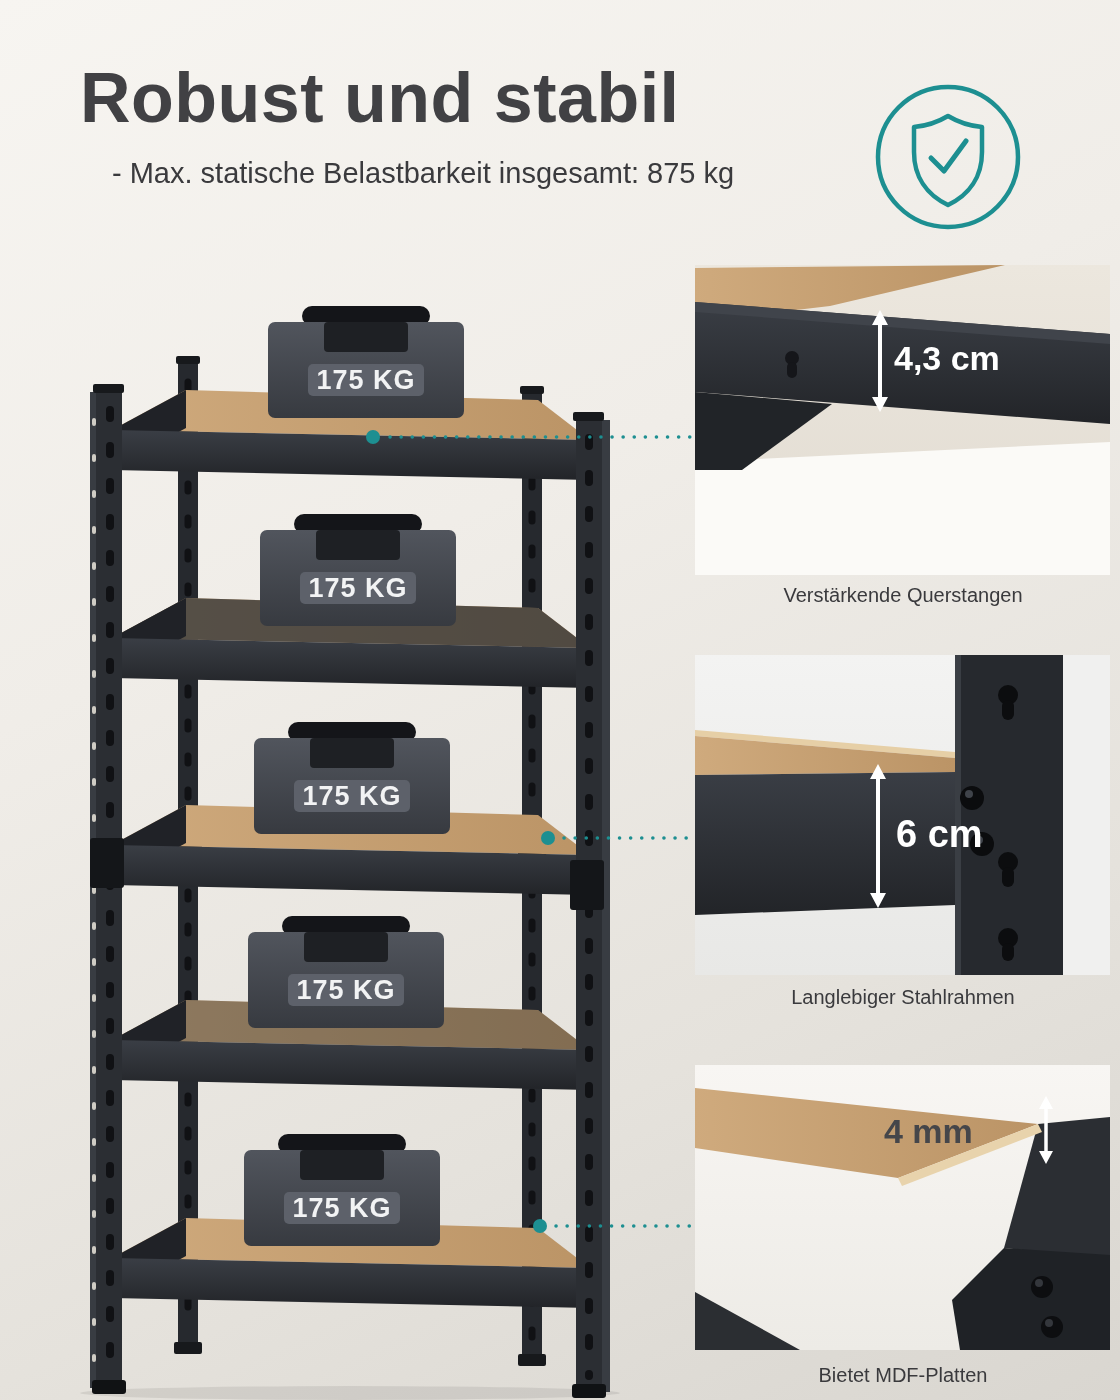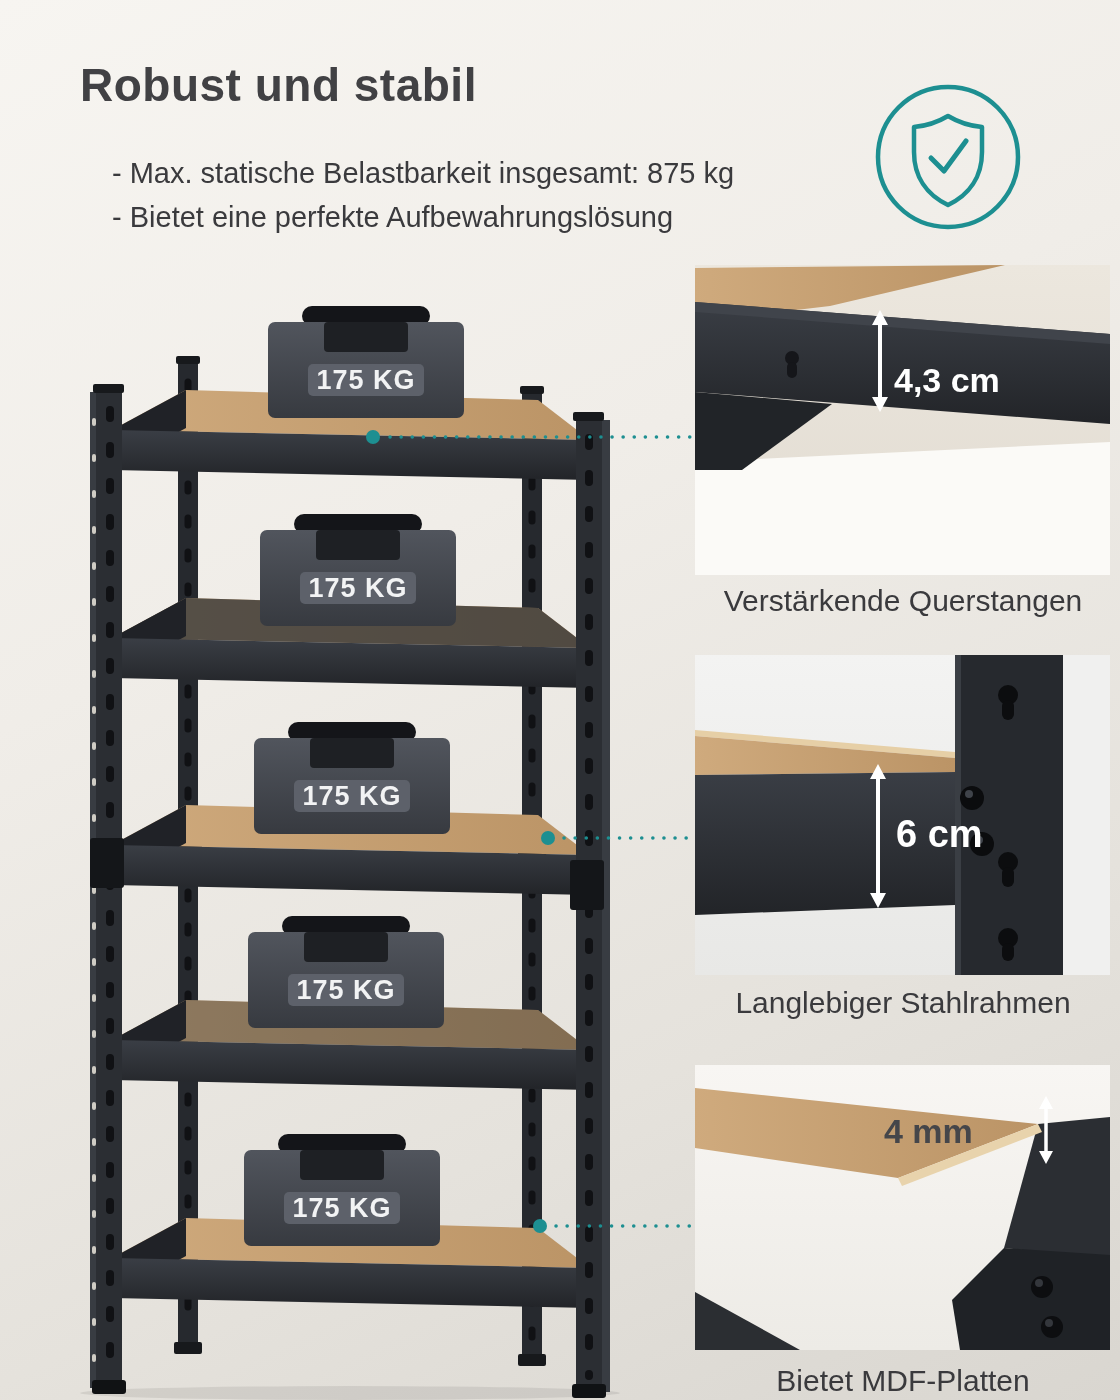--- a/index.html
+++ b/index.html
@@ -6,35 +6,35 @@
   html,body { width:1120px; height:1400px; }
   body {
     position:relative;
     overflow:hidden;
     font-family:"Liberation Sans", sans-serif;
     background:linear-gradient(155deg,#f7f5f1 0%,#f0ede8 38%,#e5e2dc 72%,#d9d6d0 100%);
   }
   #scene-svg { position:absolute; left:0; top:0; width:1120px; height:1400px; }
   .page-title {
     position:absolute; left:80px; top:58px;
-    font-size:46px; font-weight:700; color:#414144; letter-spacing:0.5px;
+    font-size:70px; font-weight:700; color:#414144; letter-spacing:0.5px;
   }
   .bullets {
     position:absolute; left:80px; top:152px;
     font-size:29px; color:#3a3a3d; line-height:1.5;margin-left:32px;
   }
   .caption {
     position:absolute; left:695px; width:416px; text-align:center;
-    font-size:30px; color:#3a3a3d;
+    font-size:20px; color:#3a3a3d;
   }
   .caption.c1 { top:584px; }
   .caption.c2 { top:986px;text-align:center; }
   .caption.c3 { top:1364px; }
   .measure { position:absolute; color:#ffffff; font-weight:600; }
-  .measure.m1 { left:894px; top:361px; font-size:34px; }
+  .measure.m1 { left:894px; top:339px; font-size:34px; }
   .measure.m2 { left:896px; top:813px; font-size:38px; }
   .measure.m3 { left:884px; top:1112px; font-size:34px; color:#45464a; }
   .wlabel {
     position:absolute; transform:translate(-50%,-50%);
     color:#f2f3f4; font-size:27px; font-weight:700; letter-spacing:1px; white-space:nowrap;
   }
   .accent-stroke { stroke:var(--accent,#1d8f91); }
   .accent-fill   { fill:var(--accent,#1d8f91); }
 </style>
 </head>
@@ -245,21 +245,20 @@
     <line class="accent-stroke" x1="564" y1="838" x2="695" y2="838" stroke-width="3.5" stroke-dasharray="0.1 11" stroke-linecap="round"></line>
     <circle class="accent-fill" cx="540" cy="1226" r="7"></circle>
     <line class="accent-stroke" x1="556" y1="1226" x2="695" y2="1226" stroke-width="3.5" stroke-dasharray="0.1 11" stroke-linecap="round"></line>
   </g>
 </svg>
 
 <h1 class="page-title">Robust und stabil</h1>
 
 <div class="bullets">
   <div>- Max. statische Belastbarkeit insgesamt: 875 kg</div>
-  <div>- Bietet eine perfekte Aufbewahrungslösung</div>
 </div>
 
 <span class="measure m1">4,3 cm</span>
 <span class="measure m2">6 cm</span>
 <span class="measure m3">4 mm</span>
 
 <div class="caption c1">Verstärkende Querstangen</div>
 <div class="caption c2">Langlebiger Stahlrahmen</div>
 <div class="caption c3">Bietet MDF-Platten</div>
 

